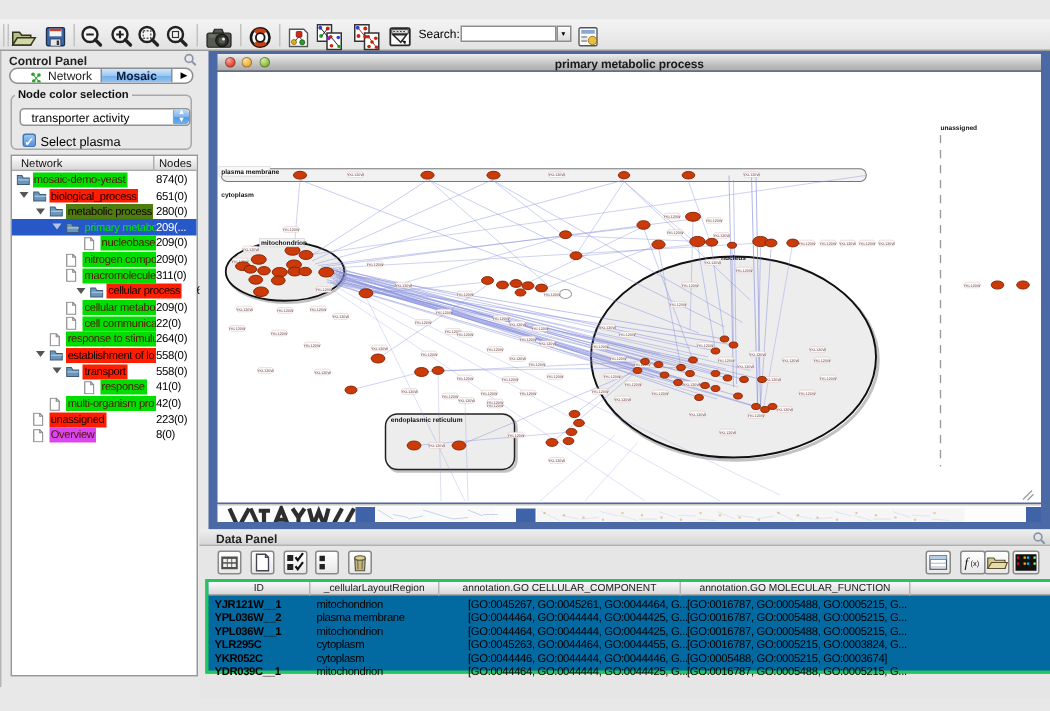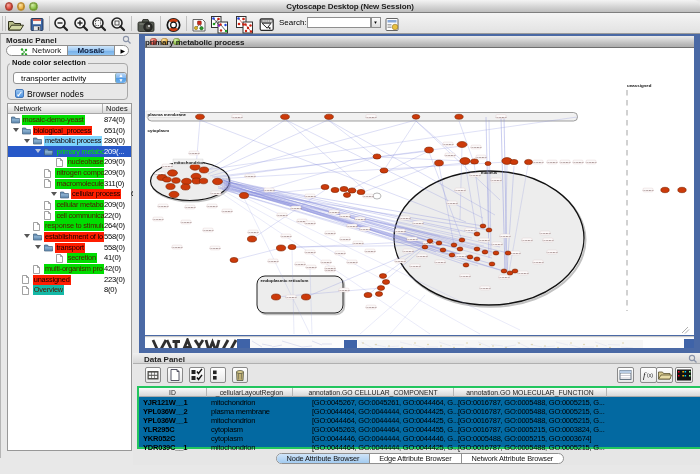--- a/index.html
+++ b/index.html
@@ -31,47 +31,41 @@
 .trow{position:absolute;left:0;width:123px;height:10.65px;font-size:7.4px;letter-spacing:-0.2px;white-space:nowrap}
 .trow .lbl{position:absolute;top:0.4px;padding:0 1px;line-height:9.9px;overflow:hidden}
 .trow .nds{position:absolute;left:96px;top:0.4px;line-height:9.9px;color:#000;font-size:7.6px;letter-spacing:-0.2px}
 .tri{position:absolute;top:2.8px;width:0;height:0;border-left:3.5px solid transparent;border-right:3.5px solid transparent;border-top:4.5px solid #555}
 .fold{position:absolute;top:1.6px;width:9px;height:7px}
 .file{position:absolute;top:1.1px;width:7px;height:8.5px}
 
 #mdi{position:absolute;left:133px;top:34px;width:567px;height:319px;background:#e9e9e9}
 #frame{position:absolute;left:6px;top:0px;width:561px;height:319px;background:#4a69a5}
 #frame #ftitle{position:absolute;left:6px;top:2px;right:6px;height:11.5px;background:linear-gradient(#ececec,#b9b9b9 75%,#adadad);border-bottom:1px solid #6f6f6f}
-#ftitle .t{position:absolute;width:100%;top:1.5px;font-size:8px;letter-spacing:-0.1px;font-weight:bold;color:#1a1a1a}
+#ftitle .t{position:absolute;width:100%;text-align:center;top:1.5px;font-size:8px;letter-spacing:-0.1px;font-weight:bold;color:#1a1a1a}
 .ftl{position:absolute;top:2.2px;width:7.2px;height:7.2px;border-radius:50%;box-shadow:inset 0 0 0 0.6px rgba(90,60,40,0.55)}
 #canvas{position:absolute;left:6px;top:14px;width:549px;height:287px;background:#fff}
 #understrip{position:absolute;left:6px;top:301.5px;width:549px;height:12.5px;background:#f4f4f4;overflow:hidden;border-top:0.5px solid #c8c8c8}
 
 #dpanel{position:absolute;left:133px;top:353px;width:567px;height:112px;background:#e6e6e6}
 #dpanel .hdr{position:absolute;left:11px;top:2px;font-size:8px;font-weight:bold;color:#222}
 .dbtn{position:absolute;top:14px;width:16px;height:16px;background:linear-gradient(#fff,#e8e8e8);border:1px solid #8a8a8a;border-radius:2px}
 #dtable{position:absolute;left:4px;top:33px;width:632px;height:63px;background:#0369a1;border:2px solid #22c55e}
 #dthdr{position:absolute;left:0;top:0;width:100%;height:9px;background:linear-gradient(#fafafa,#d8d8d8);border-bottom:1px solid #aaa;font-size:6.8px;color:#222}
 .dtc{position:absolute;top:0;height:9px;line-height:9px;text-align:center;border-right:1px solid #b5b5b5}
 .drow{position:absolute;left:0;width:548px;height:9px;font-size:7.5px;letter-spacing:-0.22px;line-height:9px;color:#000;white-space:nowrap}
 #dscroll{position:absolute;right:1px;top:9px;width:9px;height:52px;background:#f2f2f2;border-left:1px solid #bbb}
 #dtabs{position:absolute;left:143px;top:100px;height:11px;border:1px solid #909090;border-radius:5.5px;background:#fff;font-size:7.4px;letter-spacing:-0.15px;color:#111;overflow:hidden;white-space:nowrap}
 #dtabs span{display:inline-block;height:100%;line-height:10px;padding:0 9.5px}
 
 #status{position:absolute;left:0;top:462px;width:700px;height:12px;background:#e8e8e8;font-size:6.5px;color:#333}
 </style></head>
 <body>
 <div id="app">
 
-<div id="titlebar">
-  <div class="tl" style="left:4.5px;background:radial-gradient(circle at 35% 30%,#f8a99f,#e2463a 60%,#b93a30);border:0.5px solid #b04438"></div>
-  <div class="tl" style="left:16.5px;background:radial-gradient(circle at 35% 30%,#fbe2a2,#eab03c 60%,#c9912c);border:0.5px solid #c09032"></div>
-  <div class="tl" style="left:29px;background:radial-gradient(circle at 35% 30%,#d2eda5,#85bf3f 60%,#6aa32f);border:0.5px solid #74a337"></div>
-  <div class="t">Cytoscape Desktop (New Session)</div>
-</div>
 
 <div id="toolbar">
   <div class="sep" style="left:2px"></div>
       <div class="sep" style="left:4.5px"></div>
   <div class="ticon" id="ic-open" style="left: 6px;"><svg width="20" height="18" viewBox="0 0 20 18">
           <path d="M2.5 14 L2.5 5.5 L7 5.5 L8.5 7.5 L14.5 7.5 L14.5 14 Z" fill="#b8bd8a" stroke="#33341f" stroke-width="1"></path>
           <path d="M2.5 14 L5.5 9.2 L17.5 9.2 L14.5 14 Z" fill="#d2d8a4" stroke="#33341f" stroke-width="1"></path>
         </svg></div>
   <div class="ticon" id="ic-save" style="left: 29px;"><svg width="16" height="18" viewBox="0 0 16 18">
           <rect x="2" y="2.5" width="12" height="12" rx="1" fill="#3c68a8" stroke="#1e3050" stroke-width="0.9"></rect>
@@ -177,21 +171,21 @@
   <div class="ticon" id="ic-last" style="left: 384.5px;"><svg width="16" height="18" viewBox="0 0 16 18">
           <rect x="1" y="2.5" width="12" height="12" rx="1" fill="#fdfdfd" stroke="#555" stroke-width="0.9"></rect>
           <rect x="2.5" y="4" width="9" height="2.5" fill="#88a8d8"></rect>
           <rect x="2.5" y="8" width="4" height="1.5" fill="#aaa"></rect>
           <rect x="2.5" y="10.5" width="4" height="1.5" fill="#aaa"></rect>
           <circle cx="10" cy="11" r="2.8" fill="#e8c040" stroke="#806010" stroke-width="0.5"></circle>
         </svg></div>
 </div>
 
 <div id="cpanel">
-  <div class="hdr">Mosaic Panel</div>
+  <div class="hdr">Control Panel</div>
   <svg class="abs" style="right:2px;top:1px" width="9" height="9" viewBox="0 0 9 9">
         <circle cx="4" cy="4" r="2.6" fill="none" stroke="#8a93a8" stroke-width="1.1"></circle>
         <line x1="6" y1="6" x2="8.5" y2="8.5" stroke="#8a93a8" stroke-width="1.3"></line>
       </svg>
   <div id="tabpill">
     <svg style="position:absolute;left:13px;top:1.5px" width="8" height="8" viewBox="0 0 8 8">
           <circle cx="2" cy="1.5" r="1.2" fill="#2ca02c"></circle>
           <circle cx="6" cy="2" r="1.2" fill="#2ca02c"></circle>
           <circle cx="2.5" cy="6" r="1.2" fill="#2ca02c"></circle>
           <circle cx="6" cy="6.5" r="1.2" fill="#2ca02c"></circle>
@@ -202,21 +196,21 @@
     <div class="mosaic">Mosaic</div>
     <div class="arr">▶</div>
   </div>
   <div id="groupbox"></div>
   <div id="gblabel">Node color selection</div>
   <div id="combo">
         <span class="txt">transporter activity</span>
         <div class="step">▲<br>▼</div>
       </div>
   <div id="cbx">✓</div>
-      <div id="cbxl">Browser nodes</div>
+      <div id="cbxl">Select plasma</div>
   <div id="tree">
     <div id="treehdr">
           <span style="position:absolute;left:6px">Network</span>
           <span style="position:absolute;left:98px">Nodes</span>
           <div style="position:absolute;left:94px;top:0;width:1px;height:10px;background:#b0b0b0"></div>
         </div>
     <div id="treerows">
           <div class="trow" style="top:10.5px;padding-left:28px;">
             <div class="fold" style="left:2.5px"><svg width="9" height="8" viewBox="0 0 9 8">
                 <path d="M0.5 2 L0.5 7 L8.5 7 L8.5 2.6 L4.5 2.6 L3.6 1 L0.5 1 Z" fill="#6d95ba" stroke="#3d5c7a" stroke-width="0.7"></path>
@@ -233,21 +227,21 @@
               </svg></div>
             <div class="lbl" style="left:24.8px;max-width:71.2px;background:#ff1d00;color:#140000">biological_process</div>
             <div class="nds">651(0)</div>
           </div>
           <div class="trow" style="top:31.8px;">
             <div class="tri" style="left:16.1px;"></div>
             <div class="fold" style="left:25.1px"><svg width="9" height="8" viewBox="0 0 9 8">
                 <path d="M0.5 2 L0.5 7 L8.5 7 L8.5 2.6 L4.5 2.6 L3.6 1 L0.5 1 Z" fill="#6d95ba" stroke="#3d5c7a" stroke-width="0.7"></path>
                 <rect x="1" y="3.4" width="7.5" height="1" fill="#9cc0dd"></rect>
               </svg></div>
-            <div class="lbl" style="left:36.1px;max-width:59.9px;background:#7dd3fc;color:#140000">metabolic process</div>
+            <div class="lbl" style="left:36.1px;max-width:59.9px;background:#4d7c0f;color:#140000">metabolic process</div>
             <div class="nds">280(0)</div>
           </div>
           <div class="trow" style="top:42.45px;background:#2758c8">
             <div class="tri" style="left:27.400000000000006px;border-top-color:#b8c4dd"></div>
             <div class="fold" style="left:36.400000000000006px"><svg width="9" height="8" viewBox="0 0 9 8">
                 <path d="M0.5 2 L0.5 7 L8.5 7 L8.5 2.6 L4.5 2.6 L3.6 1 L0.5 1 Z" fill="#6d95ba" stroke="#3d5c7a" stroke-width="0.7"></path>
                 <rect x="1" y="3.4" width="7.5" height="1" fill="#9cc0dd"></rect>
               </svg></div>
             <div class="lbl" style="left:47.400000000000006px;max-width:48.599999999999994px;background:transparent;color:#00e400">primary metabolic</div>
             <div class="nds" style="color:#fff">209(...</div>
@@ -325,21 +319,21 @@
                 <rect x="1" y="3.4" width="7.5" height="1" fill="#9cc0dd"></rect>
               </svg></div>
             <div class="lbl" style="left:47.400000000000006px;max-width:48.599999999999994px;background:#ff1d00;color:#140000">transport</div>
             <div class="nds">558(0)</div>
           </div>
           <div class="trow" style="top:148.95000000000002px;">
             <div class="file" style="left:47.7px"><svg width="7" height="9" viewBox="0 0 7 9">
                 <path d="M0.5 0.5 L4.5 0.5 L6.5 2.5 L6.5 8.5 L0.5 8.5 Z" fill="#fff" stroke="#8a8a8a" stroke-width="0.8"></path>
                 <path d="M4.5 0.5 L4.5 2.5 L6.5 2.5" fill="none" stroke="#8a8a8a" stroke-width="0.8"></path>
               </svg></div>
-            <div class="lbl" style="left:58.7px;max-width:37.3px;background:#00dd00;color:#511600">secretion</div>
+            <div class="lbl" style="left:58.7px;max-width:37.3px;background:#00dd00;color:#511600">response</div>
             <div class="nds">41(0)</div>
           </div>
           <div class="trow" style="top:159.6px;padding-left:16px;">
             <div class="file" style="left:25.1px"><svg width="7" height="9" viewBox="0 0 7 9">
                 <path d="M0.5 0.5 L4.5 0.5 L6.5 2.5 L6.5 8.5 L0.5 8.5 Z" fill="#fff" stroke="#8a8a8a" stroke-width="0.8"></path>
                 <path d="M4.5 0.5 L4.5 2.5 L6.5 2.5" fill="none" stroke="#8a8a8a" stroke-width="0.8"></path>
               </svg></div>
             <div class="lbl" style="left:36.1px;max-width:59.9px;background:#00dd00;color:#511600">multi-organism pro</div>
             <div class="nds">42(0)</div>
           </div>
@@ -349,21 +343,21 @@
                 <path d="M4.5 0.5 L4.5 2.5 L6.5 2.5" fill="none" stroke="#8a8a8a" stroke-width="0.8"></path>
               </svg></div>
             <div class="lbl" style="left:24.8px;max-width:71.2px;background:#ff1d00;color:#140000">unassigned</div>
             <div class="nds">223(0)</div>
           </div>
           <div class="trow" style="top:180.9px;">
             <div class="file" style="left:13.8px"><svg width="7" height="9" viewBox="0 0 7 9">
                 <path d="M0.5 0.5 L4.5 0.5 L6.5 2.5 L6.5 8.5 L0.5 8.5 Z" fill="#fff" stroke="#8a8a8a" stroke-width="0.8"></path>
                 <path d="M4.5 0.5 L4.5 2.5 L6.5 2.5" fill="none" stroke="#8a8a8a" stroke-width="0.8"></path>
               </svg></div>
-            <div class="lbl" style="left:24.8px;max-width:71.2px;background:#14b8a6;color:#511600">Overview</div>
+            <div class="lbl" style="left:24.8px;max-width:71.2px;background:#d946ef;color:#511600">Overview</div>
             <div class="nds">8(0)</div>
           </div>
         </div>
   </div>
 </div>
 
 <div id="mdi">
  <div id="frame">
   <div id="ftitle">
     <div class="ftl" style="left:4.5px;background:radial-gradient(circle at 35% 30%,#f8a99f,#e2463a 60%,#b93a30)"></div>
@@ -1078,16 +1072,15 @@
             <span style="position:absolute;left:173px">[GO:0044464, GO:0044444, GO:0044425, G...</span>
             <span style="position:absolute;left:319px">[GO:0016787, GO:0005488, GO:0005215, G...</span>
           </div>
         </div>
     <div id="dscroll">
           <div style="position:absolute;left:0.5px;top:1px;width:7px;height:19px;border-radius:3.5px;background:linear-gradient(90deg,#bcd6f4,#6fa6e8 50%,#4c8ede 51%,#85b6ee)"></div>
           <div style="position:absolute;left:0;bottom:9px;width:8px;height:8px;background:#e0e0e0;font-size:5px;text-align:center;line-height:8px">▲</div>
           <div style="position:absolute;left:0;bottom:0;width:8px;height:8px;background:#e0e0e0;font-size:5px;text-align:center;line-height:8px">▼</div>
         </div>
   </div>
-  <div id="dtabs"><span style="background:linear-gradient(#cfe4f8,#a3cbf0);border-right:1px solid #909090">Node Attribute Browser</span><span style="border-right:1px solid #909090">Edge Attribute Browser</span><span>Network Attribute Browser</span></div>
 </div>
 
 </div>
 
 </body></html>

